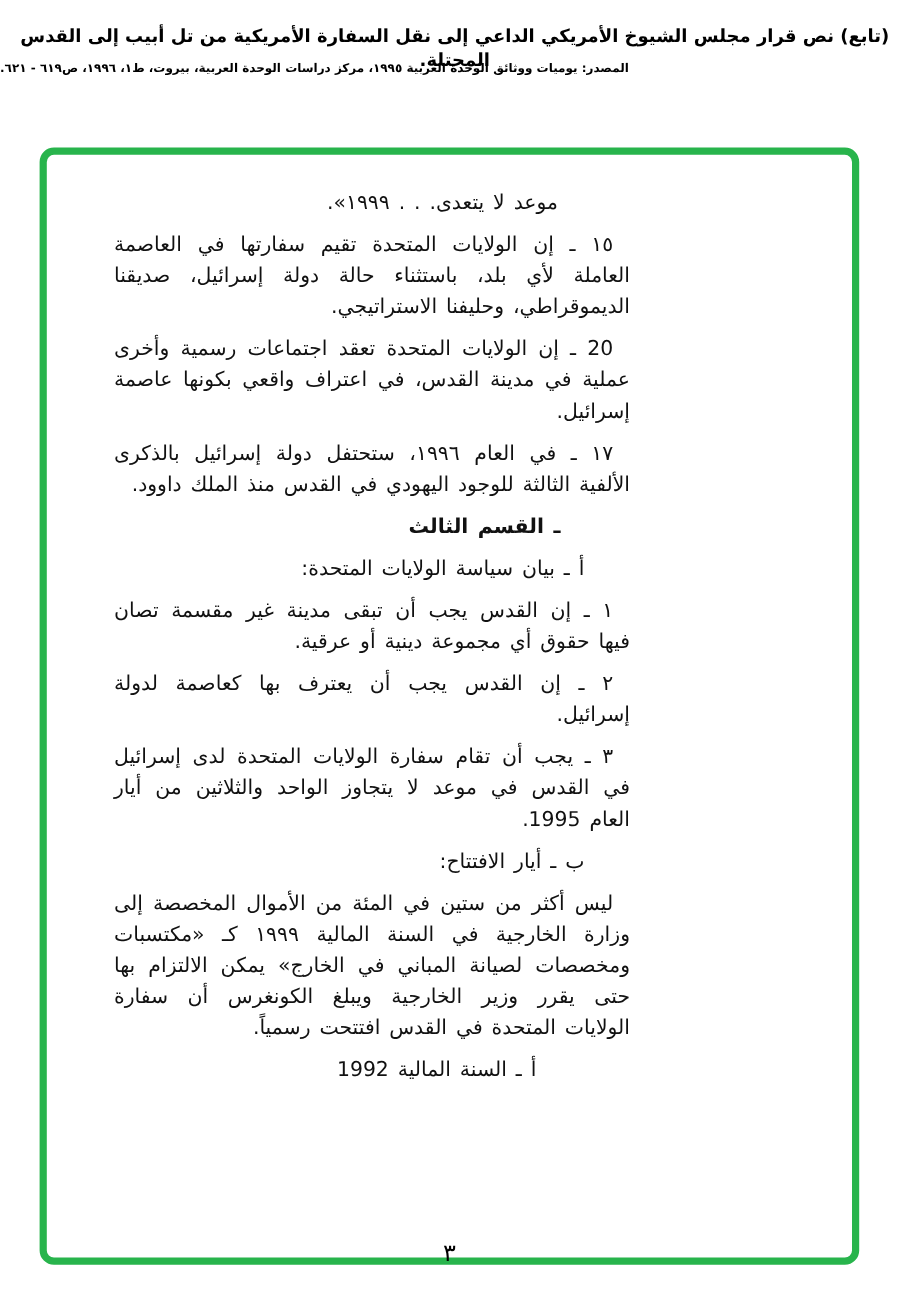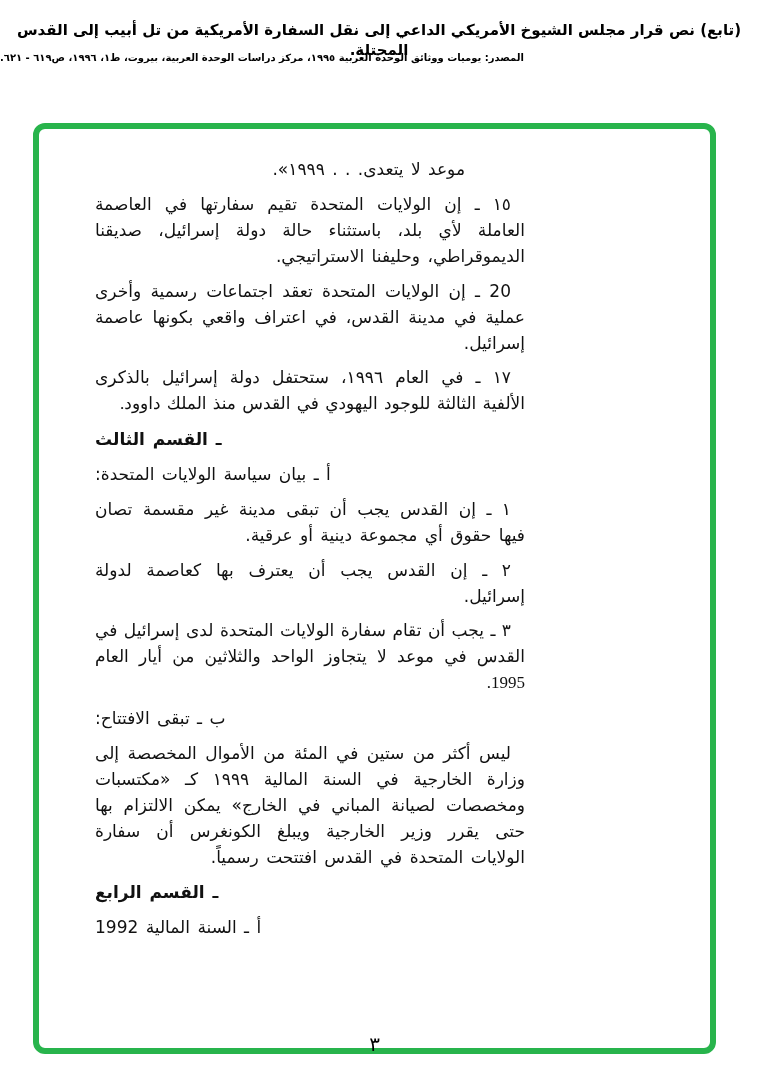--- a/index.html
+++ b/index.html
@@ -62,23 +62,23 @@
     color: #111;
   }
   .doc p {
     margin: 0 0 9px 0;
     word-spacing: 2px;
   }
   .para {
     text-align: justify;
     text-indent: 14px;
   }
-  .stretch { word-spacing: 5px; font-family: Liberation Serif, serif; }
+  .stretch { word-spacing: 5px; }
   .line-intro { text-align: right; padding-left: 0; padding-right: 60px; }
-  .head { text-align: left; }
+  .head { text-align: right; }
   .bold { font-weight: bold; }
   .h-s3   { padding-right: 58px; }
   .h-sub  { padding-right: 38px; }
   .h-s4   { padding-right: 68px; margin-top: 4px; }
   .h-fund { padding-right: 70px; }
   .h-fy   { padding-right: 78px; }
   
   .pageno {
     position: absolute;
     top: 1032px;
@@ -113,25 +113,24 @@
       <p class="head bold h-s3">ـ القسم الثالث</p>
 
       <p class="head h-sub">أ ـ بيان سياسة الولايات المتحدة:</p>
 
       <p class="para">١ ـ إن القدس يجب أن تبقى مدينة غير مقسمة تصان فيها حقوق أي مجموعة دينية أو عرقية.</p>
 
       <p class="para">٢ ـ إن القدس يجب أن يعترف بها كعاصمة لدولة إسرائيل.</p>
 
       <p class="para stretch">٣ ـ يجب أن تقام سفارة الولايات المتحدة لدى إسرائيل في القدس في موعد لا يتجاوز الواحد والثلاثين من أيار العام 1995.</p>
 
-      <p class="head h-sub">ب ـ تبقى الافتتاح:</p>
+      <p class="head h-sub">ب ـ أيار الافتتاح:</p>
 
       <p class="para">ليس أكثر من ستين في المئة من الأموال المخصصة إلى وزارة الخارجية في السنة المالية ١٩٩٩ كـ «مكتسبات ومخصصات لصيانة المباني في الخارج» يمكن الالتزام بها حتى يقرر وزير الخارجية ويبلغ الكونغرس أن سفارة الولايات المتحدة في القدس افتتحت رسمياً.</p>
 
-      <p class="head bold h-s4">ـ القسم الرابع</p>
 
 
       <p class="head h-fy">أ ـ السنة المالية 1992</p>
 
     </div>
   </div>
 
   <div class="pageno">٣</div>
 
 </div>

